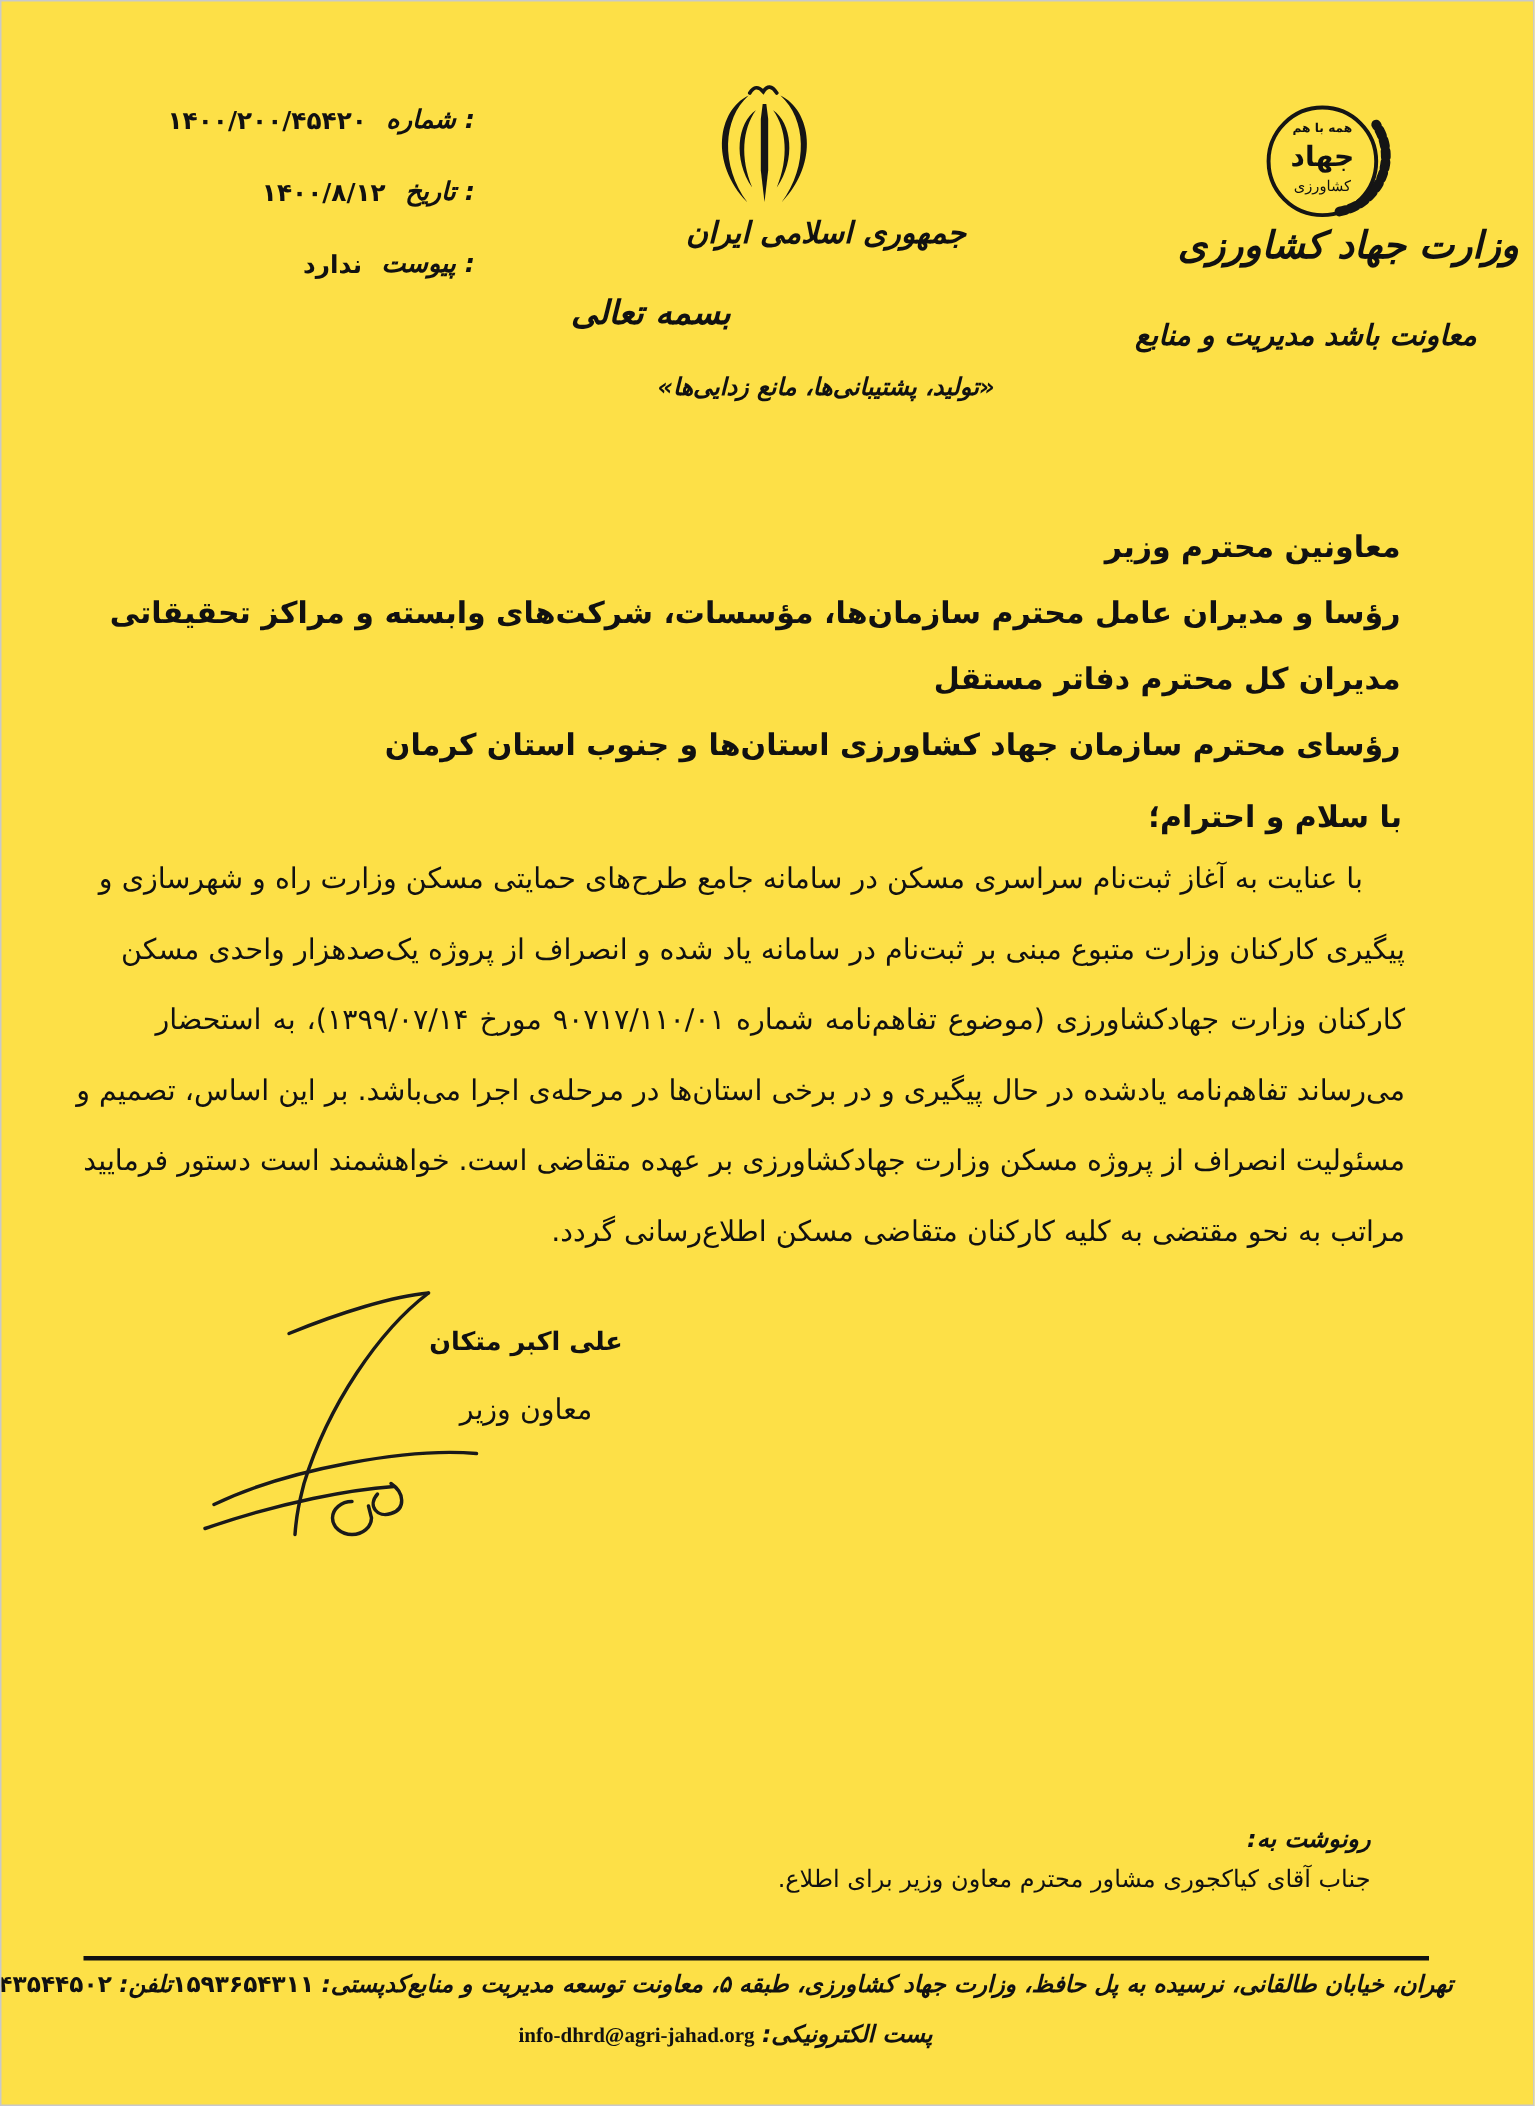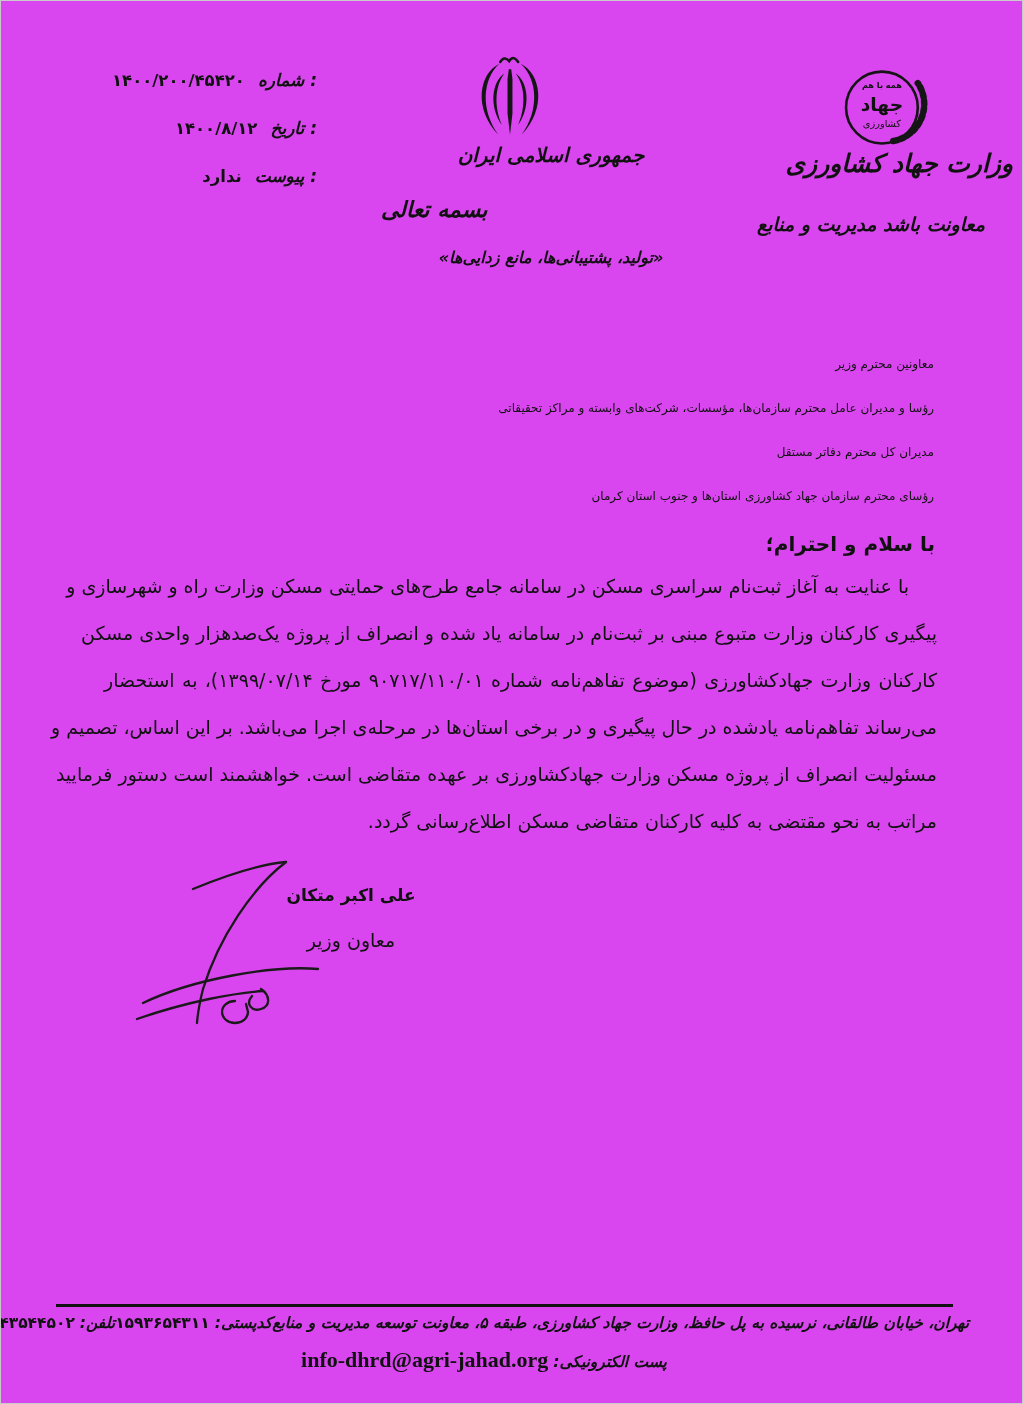--- a/index.html
+++ b/index.html
@@ -1,20 +1,20 @@
 <!DOCTYPE html>
 <html lang="fa" dir="rtl"><head>
 <meta charset="utf-8">
 <style>
   html,body{margin:0;padding:0;background:#e8e8e8;}
   .page{
     position:relative;
     width:1023px;height:1404px;
     margin:0 auto;
-    background:#d946ef;
+    background:#fde047;
     border:1px solid #c9c9c9;
     box-sizing:border-box;
     font-family:"DejaVu Sans", sans-serif;
     color:#111;
     overflow:hidden;
   }
   
   .meta{position:absolute;top:62px;left:96px;width:220px;direction:ltr;}
   .meta-row{display:flex;justify-content:flex-end;align-items:center;gap:13px;height:34px;margin-bottom:14px;}
   .meta-label{font-style:italic;font-weight:600;font-size:17px;white-space:nowrap;}
@@ -23,21 +23,21 @@
   .emblem{position:absolute;left:460px;top:52px;width:98px;height:90px;}
   .country{position:absolute;left:380px;top:142px;width:340px;text-align:center;font-size:20px;font-style:italic;font-weight:600;}
   .bismillah{position:absolute;left:380px;top:196px;width:340px;text-align:left;font-size:22px;font-style:italic;font-weight:bold;}
   .slogan{position:absolute;left:355px;top:247px;width:390px;text-align:center;font-size:16px;font-style:italic;font-weight:bold;}
   
   .jk-logo{position:absolute;left:832px;top:56px;width:106px;height:106px;}
   .ministry{position:absolute;left:728px;top:148px;width:284px;text-align:right;font-size:25px;font-style:italic;font-weight:bold;white-space:nowrap;}
   .deputy{position:absolute;left:722px;top:212px;width:296px;text-align:center;font-size:19px;font-style:italic;font-weight:bold;white-space:nowrap;}
   
   .recipients{position:absolute;right:88px;top:341px;text-align:right;}
-  .recip-line{font-size:12px;font-weight:normal;line-height:44px;white-space:nowrap;}
+  .recip-line{font-size:20px;font-weight:bold;line-height:44px;white-space:nowrap;}
   
   .salutation{position:absolute;right:87px;top:531px;font-size:20px;font-weight:bold;margin-left:36px;}
   .body-par{position:absolute;left:103px;top:562px;width:833px;direction:rtl;}
   .bline{font-size:19px;line-height:47px;height:47px;text-align:justify;text-align-last:justify;white-space:nowrap;}
   .bline.first{padding-right:28px;}
   .bline.last{text-align-last:right;}
   
   .sig-block{position:absolute;left:278px;top:884px;width:144px;text-align:center;}
   .sig-name{font-size:17px;font-weight:bold;margin-bottom:24px;white-space:nowrap;}
   .sig-title{font-size:19px;font-weight:normal;white-space:nowrap;}
@@ -45,21 +45,21 @@
   
   .cc{position:absolute;right:108px;top:1215px;text-align:right;direction:rtl;}
   .cc-label{font-size:16px;font-style:italic;font-weight:600;margin-bottom:8px;}
   .cc-item{font-size:16px;}
   
   .footer-rule{position:absolute;left:55px;top:1303px;width:897px;height:3px;background:#111;}
   .footer-l1{position:absolute;left:52px;top:1313px;width:916px;display:flex;direction:rtl;justify-content:space-between;align-items:baseline;font-size:15.5px;white-space:nowrap;}
   .f-it{font-style:italic;font-weight:600;}
   .f-num{font-weight:bold;}
   .footer-l2{position:absolute;left:240px;top:1346px;width:480px;text-align:center;direction:rtl;font-size:15.5px;white-space:nowrap;}
-  .f-email{font-family:"Liberation Serif", serif;font-weight:bold;direction:ltr;unicode-bidi:embed;display:inline-block;margin-left:6px;font-size:22px;}
+  .f-email{font-family:"Liberation Serif", serif;font-weight:bold;direction:ltr;unicode-bidi:embed;display:inline-block;margin-left:6px;font-size:14px;}
   svg text{font-family:"DejaVu Sans", sans-serif;fill:#111;}
 </style>
 </head>
 <body>
 
 <div class="page">
 
   <div class="meta">
     <div class="meta-row">
       <span class="meta-value">۱۴۰۰/۲۰۰/۴۵۴۲۰</span>
@@ -127,20 +127,24 @@
     <g fill="none" stroke="#1a1a1a" stroke-width="2.3" stroke-linecap="round">
       <path d="M62 38 C96 24 132 13 155 11"></path>
       <path d="M155 11 C122 36 88 86 72 138 C69 150 67 158 66 172"></path>
       <path d="M12 152 C62 128 142 114 187 118"></path>
       <path d="M6 168 C58 150 104 142 132 140"></path>
       <path d="M104 150 a13 11 0 1 0 13 11 l-2 -8"></path>
       <path d="M130 138 c9 6 10 17 0 20 c-9 3 -16 -5 -9 -13"></path>
     </g>
   </svg>
 
+  <div class="cc">
+    <div class="cc-label">رونوشت به:</div>
+    <div class="cc-item">جناب آقای کیاکجوری مشاور محترم معاون وزیر برای اطلاع.</div>
+  </div>
 
   <div class="footer-rule"></div>
   <div class="footer-l1">
     <span class="f-it">تهران، خیابان طالقانی، نرسیده به پل حافظ، وزارت جهاد کشاورزی، طبقه ۵، معاونت توسعه مدیریت و منابع</span>
     <span>
       <span class="f-it">کدپستی:</span>
       <span class="f-num">۱۵۹۳۶۵۴۳۱۱</span>
     </span>
     <span>
       <span class="f-it">تلفن:</span>

